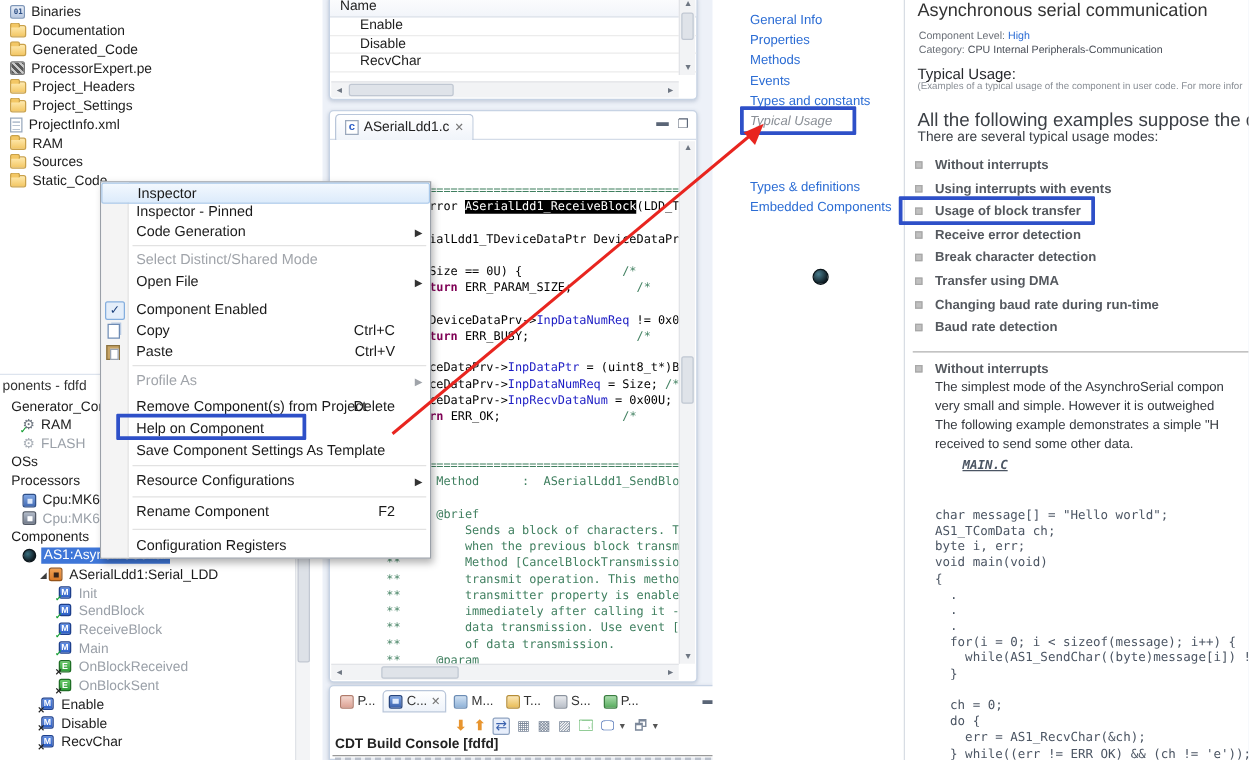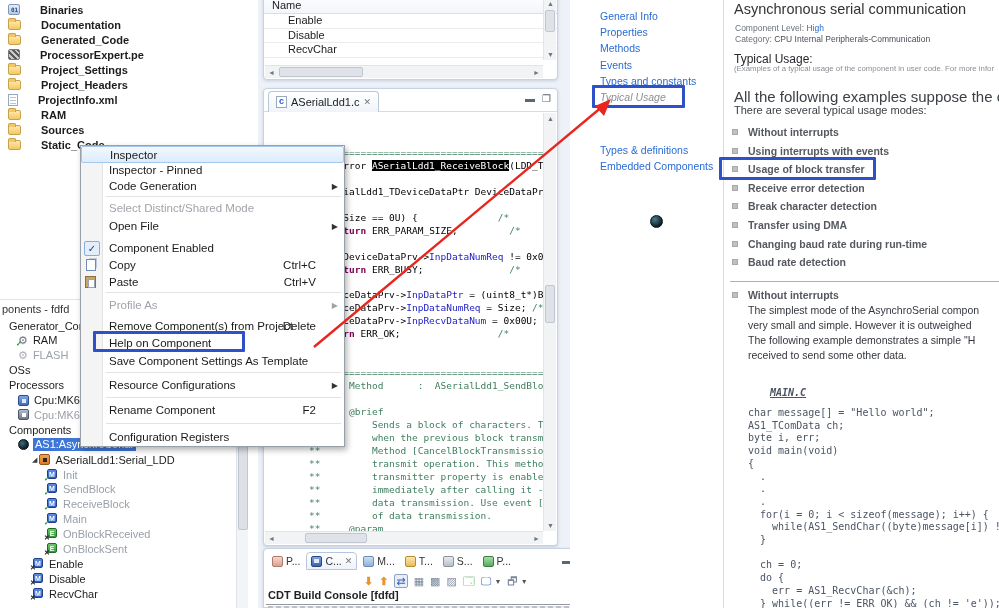--- a/index.html
+++ b/index.html
@@ -7,21 +7,21 @@
     font-family:"Liberation Sans", sans-serif; }
   #stage { position:relative; width:999px; height:608px; }
 
   .panel { position:absolute; background:#fff; border:1px solid #c7d3e4;
     border-radius:4px; box-shadow:0 1px 3px rgba(110,130,160,.3); }
 
   
   #left-col { position:absolute; left:0; top:0; width:258px; height:608px; background:#fff; }
   #project-tree { position:absolute; left:0; top:2px; width:258px; }
   .tree-item { height:15.1px; display:flex; align-items:center; font-size:11px; color:#1c1c1c; padding-left:8px; white-space:nowrap; }
-  .tree-item .lbl { margin-left:20px;font-weight:bold; }
+  .tree-item .lbl { margin-left:5px; }
   #components-view-title { position:absolute; left:2px; top:303px; font-size:11px; color:#333; }
   #left-divider { position:absolute; left:0; top:299px; width:258px; height:1px; background:#dde4ee; }
   .cmp-item { position:absolute; height:15px; display:flex; align-items:center; font-size:11px; color:#1c1c1c; white-space:nowrap; }
   .cmp-item.muted .lbl { color:#9aa0a8; }
   .cmp-item .lbl { margin-left:5px; }
   .cmp-item.selected .lbl { background:#3e76d8; color:#fff; padding:0 3px 1px 2px; margin-left:4px; }
   .expander { font-size:7px; color:#3c3c3c; margin-right:2px; }
   #cmp-scrollbar { position:absolute; left:236px; top:306px; width:12px; height:302px;
     background:#f3f4f6; border-left:1px solid #e0e3e8; }
   #cmp-scroll-thumb { position:absolute; left:1px; top:114px; width:10px; height:110px; background:#dde1e7; border:1px solid #c2c8d2; border-radius:2px; }
@@ -122,21 +122,21 @@
   #tu-heading { left:4px; top:52px; font-size:12px; font-weight:normal; color:#26282c; }
   #tu-note { left:4px; top:64px; font-size:7.8px; color:#8a8f96; }
   #intro1 { left:4px; top:88px; font-size:15px; color:#3c4046; }
   #intro2 { left:4px; top:104px; font-size:11px; color:#3c4046; }
   .mode-item { position:absolute; left:18px; font-size:10.5px; font-weight:bold; color:#55595f; }
   .sq { position:absolute; left:2px; width:6px; height:6px; background:#c0c0c0; border:1px solid #a8a8a8; }
   #help-hr { position:absolute; left:0px; top:281px; width:269px; height:1px; background:#b0b0b0; }
   #detail-sq { top:292px; }
   #detail-heading { left:18px; top:289px; font-size:10.5px; font-weight:bold; color:#55595f; }
   .para { position:absolute; left:18px; font-size:10.5px; color:#33373d; }
-  #code-caption { position:absolute; left:16px; top:387px; font:italic bold 10px "DejaVu Sans Mono",monospace; color:#4b5563; text-decoration:underline;padding-left:24px; }
+  #code-caption { position:absolute; left:16px; top:367px; font:italic bold 10px "DejaVu Sans Mono",monospace; color:#4b5563; text-decoration:underline;padding-left:24px; }
   .hcode { position:absolute; left:18px; white-space:pre; font:10px/12.7px "DejaVu Sans Mono",monospace; color:#4b5563; }
 
   
   #context-menu { position:absolute; left:80px; top:145px; width:265px; height:302px; background:#fff;
     border:1px solid #9aa0a8; box-shadow:2px 3px 6px rgba(0,0,0,.3); }
   #menu-gutter { position:absolute; left:0; top:0; width:22px; height:100%; background:#f4f4f4; border-right:1px solid #e4e4e4; }
   .mi { position:absolute; left:0; width:100%; height:16px; display:flex; align-items:center; font-size:11.5px; color:#1a1a1a; }
   .mi .txt { margin-left:28px; }
   .mi .sc { position:absolute; right:28px; color:#1a1a1a; }
   .mi .sub { position:absolute; right:6px; font-size:8px; color:#333; }
@@ -170,25 +170,25 @@
         <div class="tree-item">
           <span class="ic folder-icon"></span>
           <span class="lbl">Generated_Code</span>
         </div>
         <div class="tree-item">
           <span class="ic processor-expert-icon"></span>
           <span class="lbl">ProcessorExpert.pe</span>
         </div>
         <div class="tree-item">
           <span class="ic folder-icon"></span>
+          <span class="lbl">Project_Headers</span>
+        </div>
+        <div class="tree-item">
+          <span class="ic folder-icon"></span>
           <span class="lbl">Project_Settings</span>
-        </div>
-        <div class="tree-item">
-          <span class="ic folder-icon"></span>
-          <span class="lbl">Project_Headers</span>
         </div>
         <div class="tree-item">
           <span class="ic xml-file-icon"></span>
           <span class="lbl">ProjectInfo.xml</span>
         </div>
         <div class="tree-item">
           <span class="ic folder-icon"></span>
           <span class="lbl">RAM</span>
         </div>
         <div class="tree-item">

